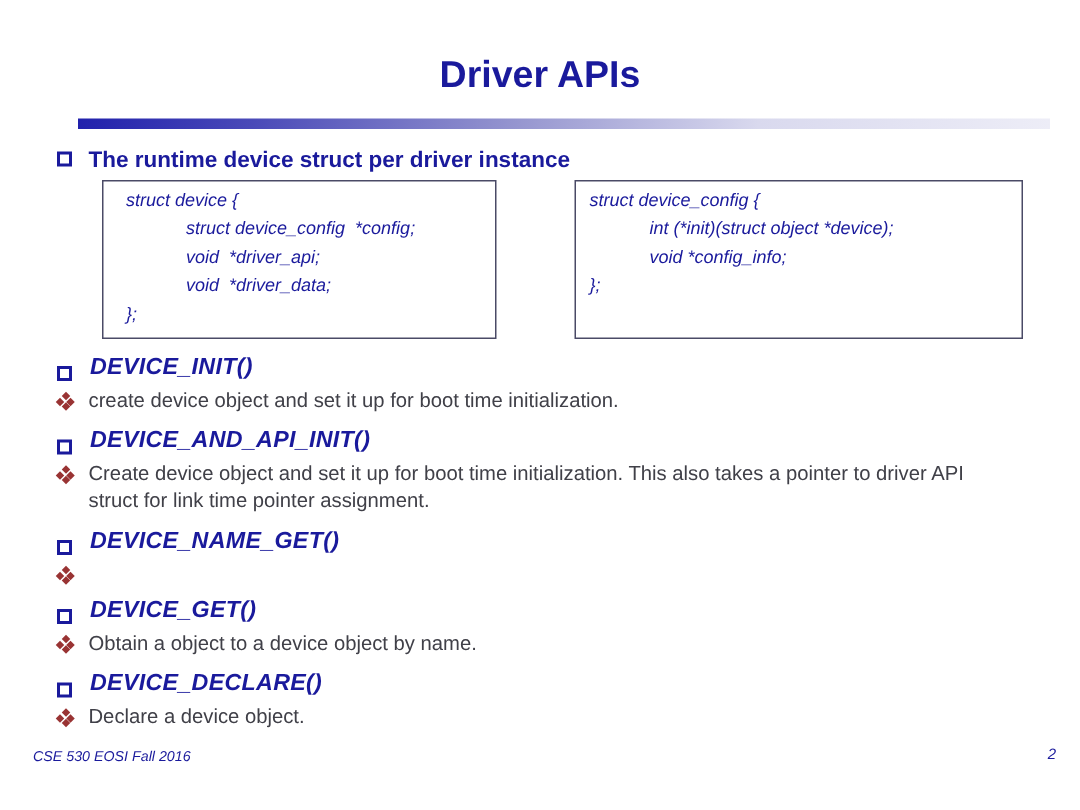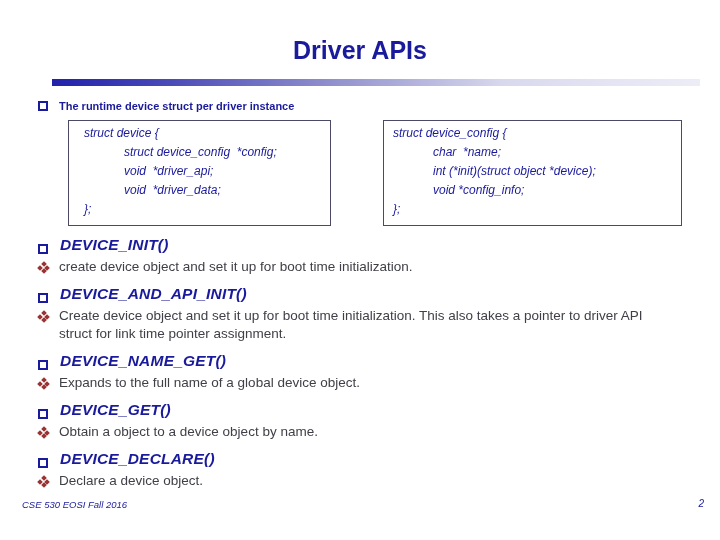--- a/index.html
+++ b/index.html
@@ -21,21 +21,21 @@
     position:absolute;left:52px;top:79px;width:648px;height:7px;
     background:linear-gradient(to right,#2121ac 0%,#4a4ab8 18%,#9595cf 45%,#d9d9ee 70%,#ededf7 100%);
   }
   .sq{
     display:inline-block;width:6px;height:6px;border:2px solid var(--navy);
     flex:0 0 auto;
   }
   .intro{
     position:absolute;left:38px;top:96px;display:flex;align-items:center;gap:11px;height:20px;
   }
-  .intro-text{font-size:11px;font-weight:bold;color:var(--navy);}
+  .intro-text{font-size:15px;font-weight:bold;color:var(--navy);}
   .codebox{
     position:absolute;top:120px;height:106px;border:1px solid var(--boxborder);
     box-sizing:border-box;padding:3px 0 0 9px;
     color:var(--navy);font-size:12px;font-style:italic;line-height:19px;
   }
   .codebox .codeline{white-space:pre;}
   .box1{left:68px;width:263px;padding-left:15px;}
   .box2{left:383px;width:299px;}
   .sections{position:absolute;left:0;top:233px;right:0;}
   .heading-row{display:flex;align-items:flex-end;gap:12px;padding-left:38px;height:21px;}
@@ -78,21 +78,20 @@
   <div class="codebox box1">
     <div class="codeline">struct device {</div>
     <div class="codeline">            struct device_config  *config;</div>
     <div class="codeline">            void  *driver_api;</div>
     <div class="codeline">            void  *driver_data;</div>
     <div class="codeline">};</div>
   </div>
 
   <div class="codebox box2">
     <div class="codeline">struct device_config {</div>
-    <div class="codeline">            char  *name;</div>
     <div class="codeline">            int (*init)(struct object *device);</div>
     <div class="codeline">            void *config_info;</div>
     <div class="codeline">};</div>
   </div>
 
   <div class="sections">
 
     <div class="section">
       <div class="heading-row">
         <span class="sq"></span>
@@ -130,21 +129,20 @@
         <span class="sq"></span>
         <span class="heading-text">DEVICE_NAME_GET()</span>
       </div>
       <div class="desc-row">
         <span class="diamond">
             <i></i>
             <i></i>
             <i></i>
             <i></i>
           </span>
-        <span class="desc-text">Expands to the full name of a global device object.</span>
       </div>
     </div>
 
     <div class="section">
       <div class="heading-row">
         <span class="sq"></span>
         <span class="heading-text">DEVICE_GET()</span>
       </div>
       <div class="desc-row">
         <span class="diamond">

